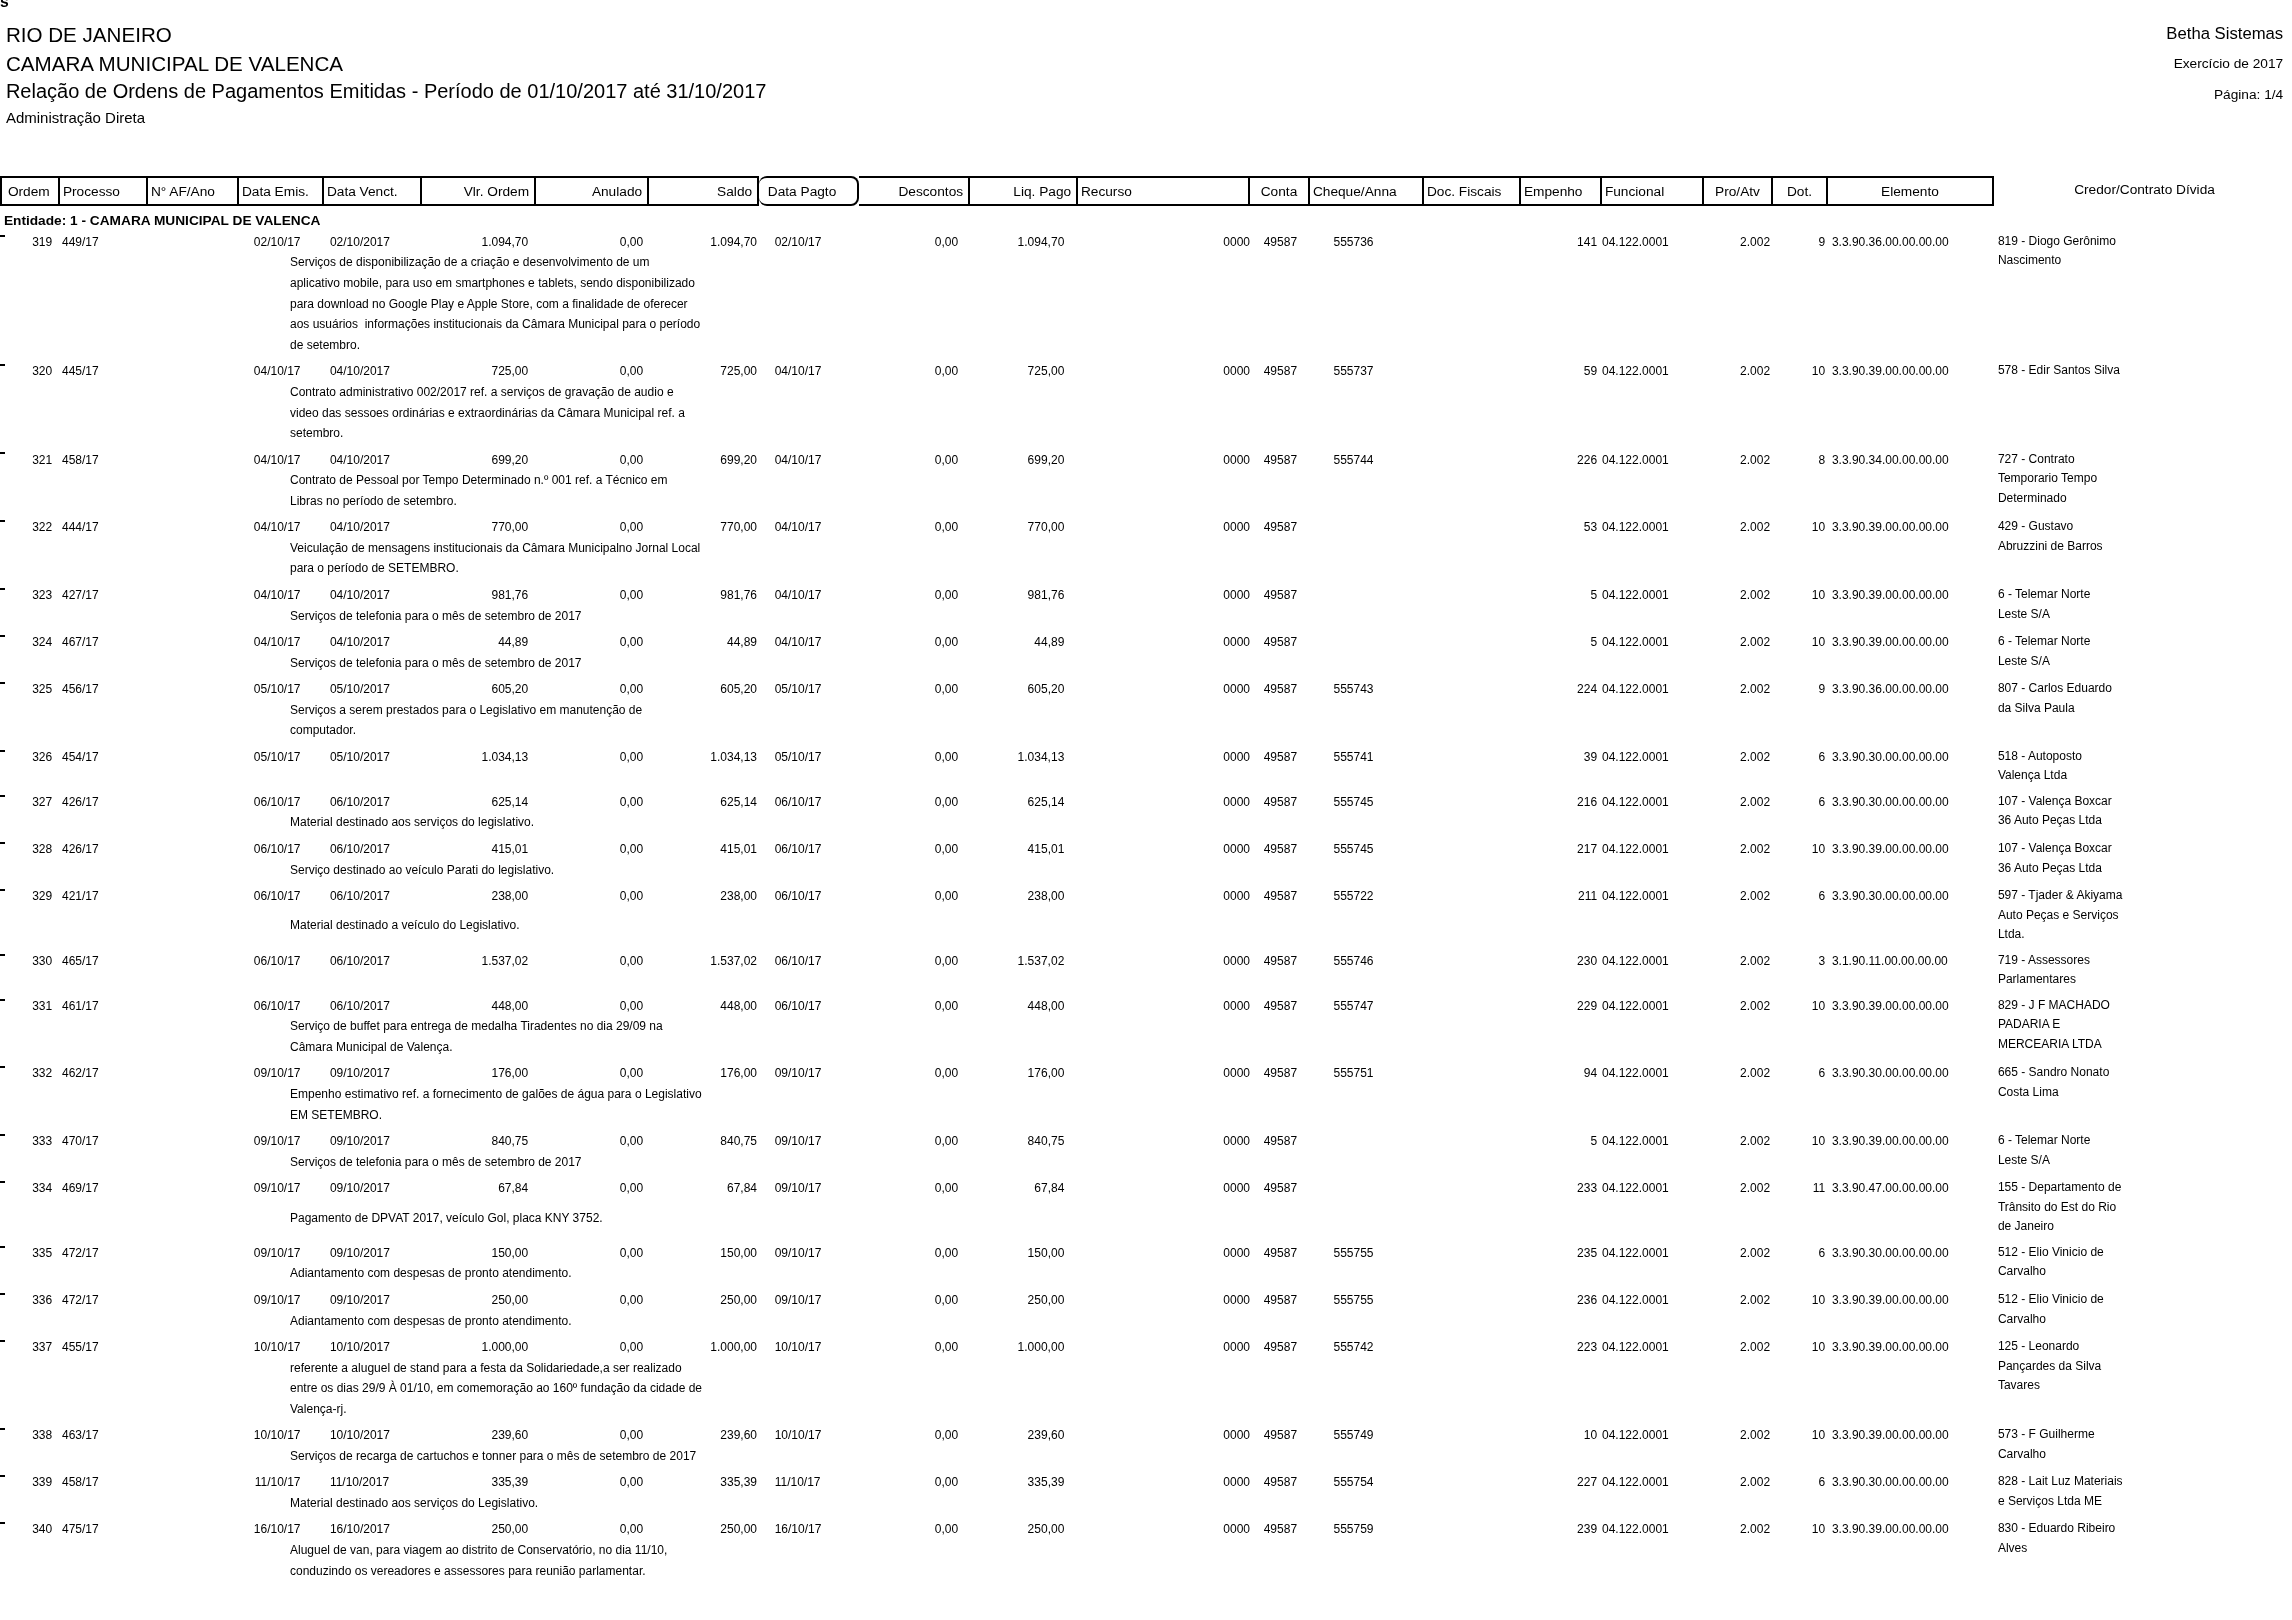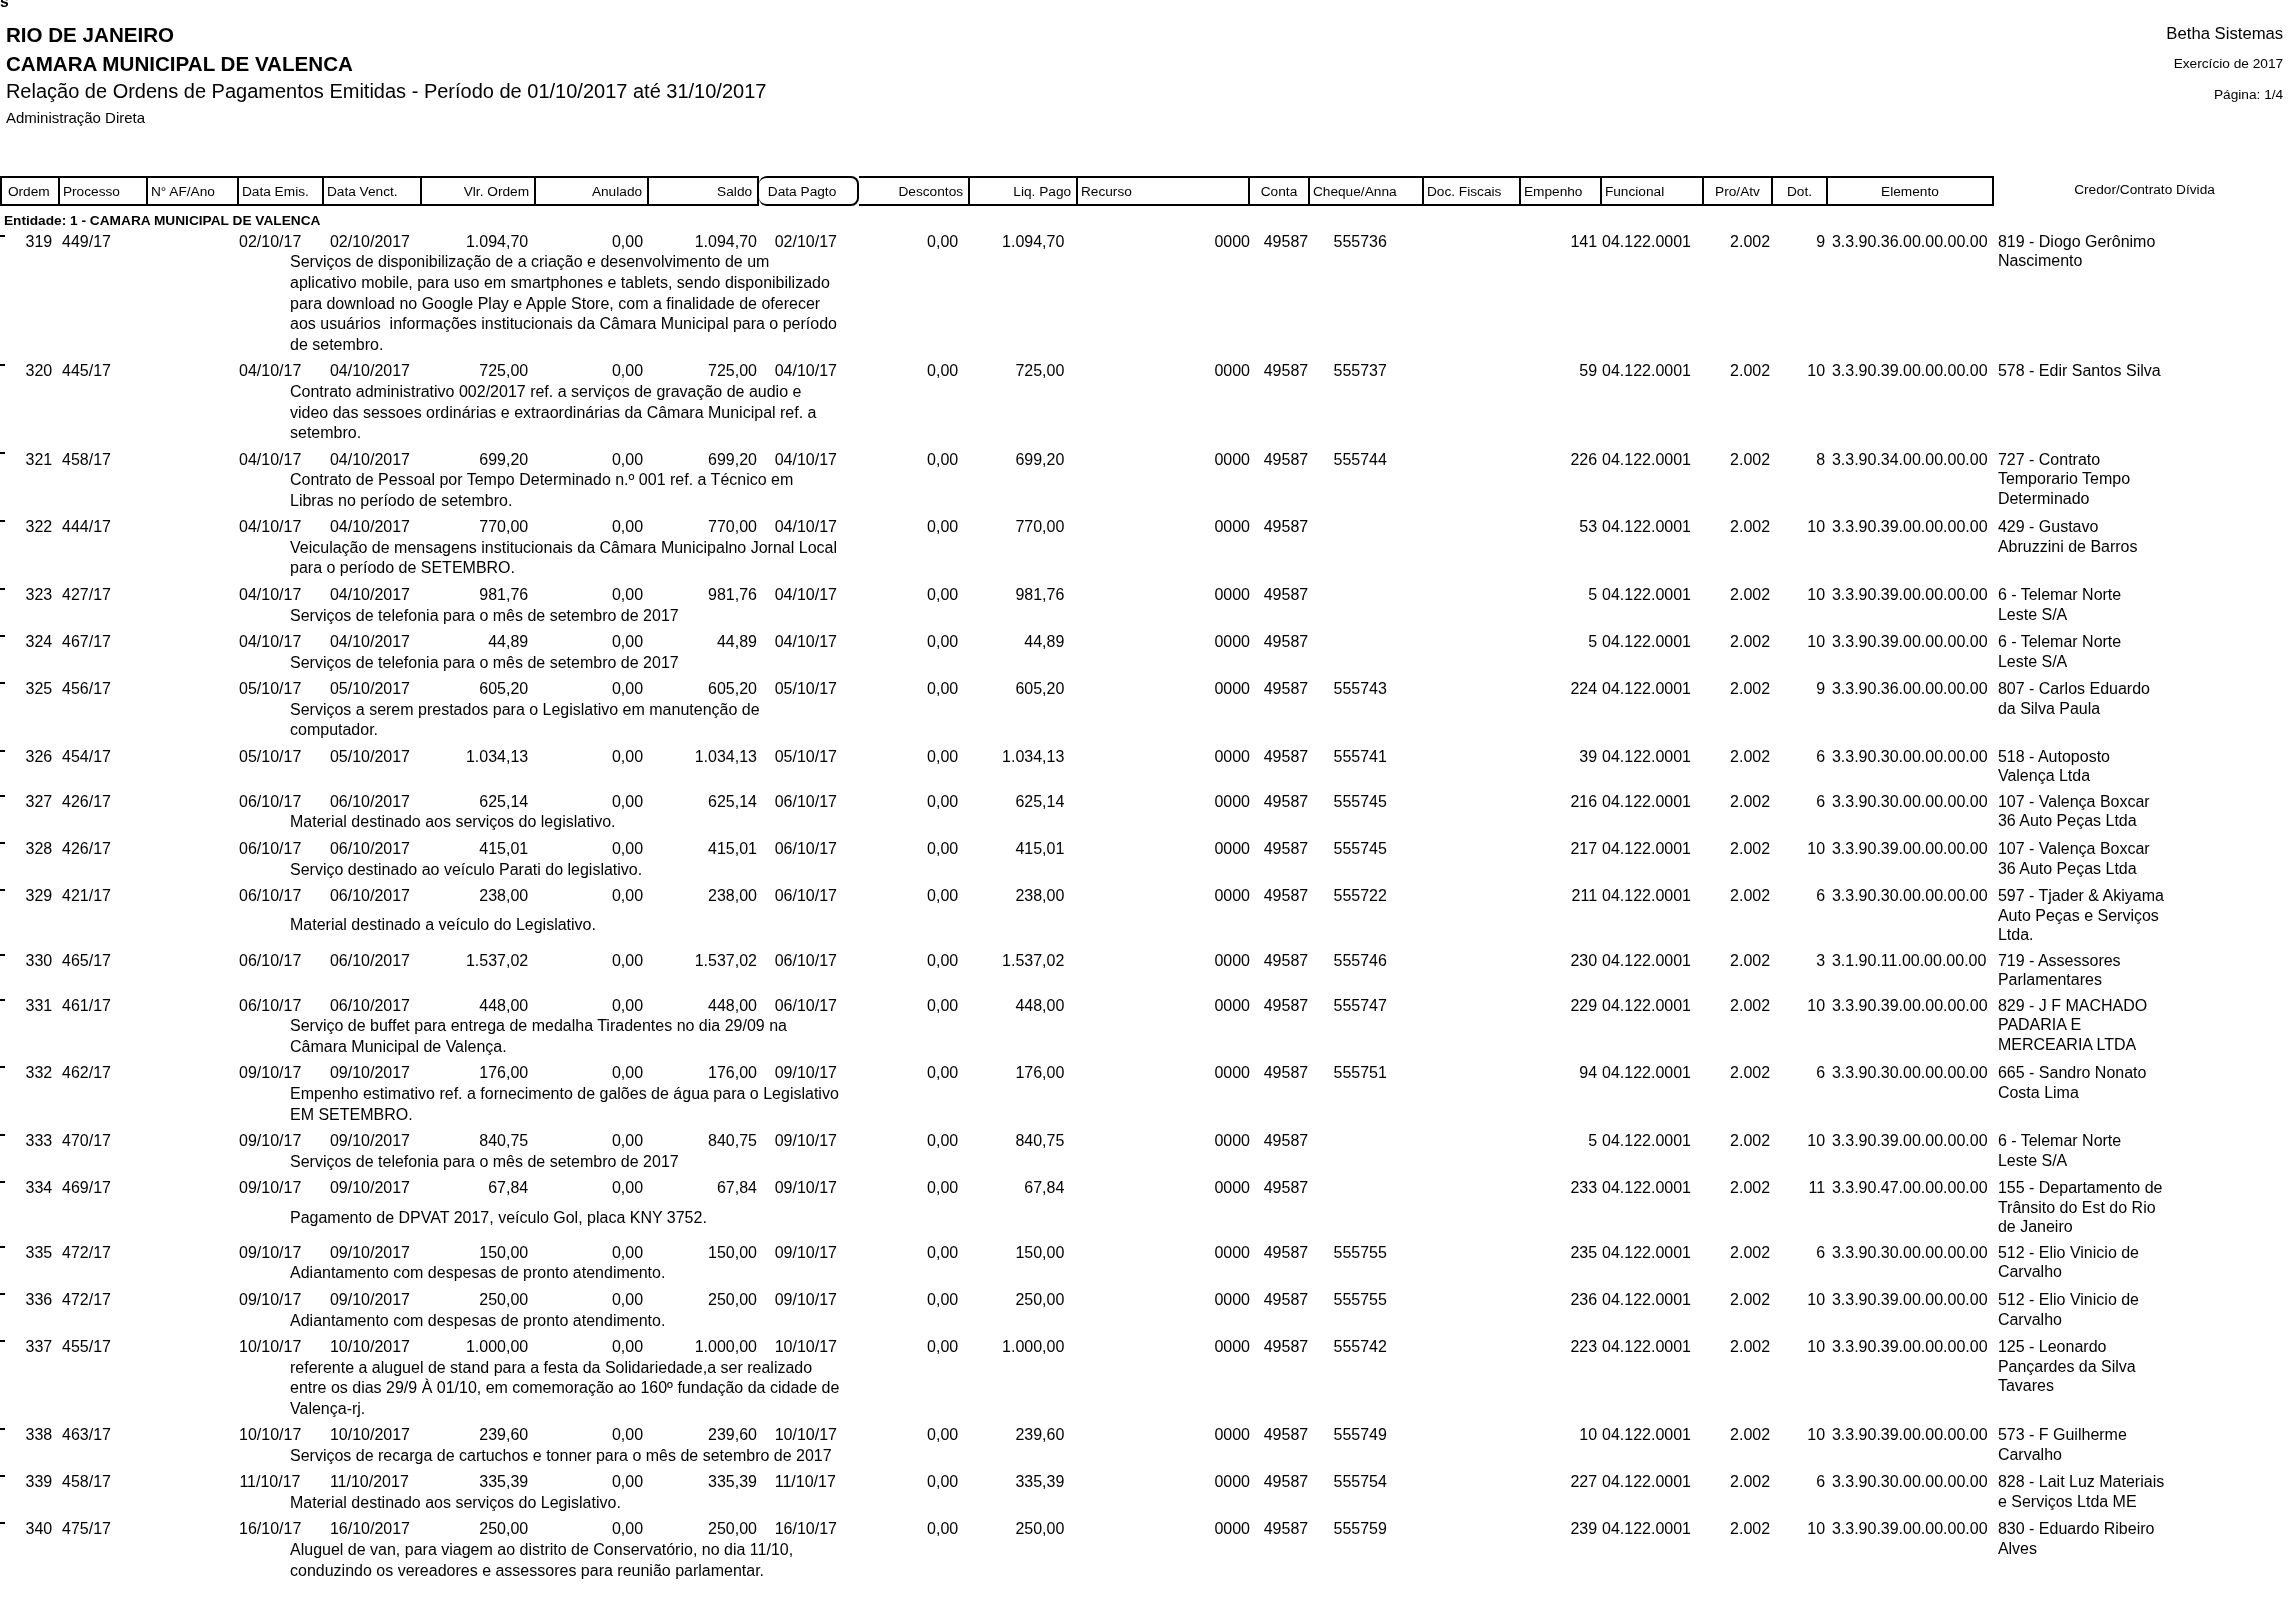--- a/index.html
+++ b/index.html
@@ -7,21 +7,21 @@
     position:relative;
     width:2293px;height:1620px;
     margin:0 auto;
     background:#ffffff;color:#000;
     font-family:"Liberation Sans", sans-serif;
     overflow:hidden;
   }
   
   .corner-artifact{position:absolute;left:0;top:-6.9px;font-size:15.7px;font-weight:bold;}
   .hdr-left{position:absolute;left:5.9px;top:19.6px;}
-  .t-state,.t-entity{font-size:20.6px;font-weight:bold;line-height:29px;margin:0;}
+  .t-state,.t-entity{font-size:20.6px;font-weight:normal;line-height:29px;margin:0;}
   .t-report{font-size:20px;line-height:27.4px;}
   .t-admin{font-size:15px;line-height:25.5px;}
   .hdr-right{position:absolute;right:9.8px;top:23.5px;text-align:right;}
   .t-vendor{font-size:16.7px;line-height:19.6px;}
   .t-exercise{font-size:13.7px;line-height:19.6px;margin-top:10.8px;}
   .t-page{font-size:13.7px;line-height:19.6px;margin-top:11.8px;}
 
   
   .tablewrap{position:absolute;left:0;top:176px;width:2293px;
     --cols:60px 88px 91px 85px 98px 114px 113px 110px 100px 111px 108px 172px 60px 114px 97px 81px 102px 69px 55px 166px 301px;}
@@ -36,21 +36,21 @@
   .th.a-c{text-align:center;}
   .th.th-pagto{padding-left:8.8px;border-radius:8px;}
   .th.th-credor{border-top:none;border-bottom:none;border-right:none;text-align:center;}
 
   .group{font-size:13.7px;font-weight:bold;line-height:19.6px;padding:4.9px 0 1px 3.9px;}
 
   .rows{}
   .row{
     display:grid;grid-template-columns:var(--cols);
     position:relative;
-    font-size:16px;line-height:20.6px;
+    font-size:12px;line-height:20.6px;
     margin-bottom:5.9px;
   }
   .row::before{content:"";position:absolute;left:0;top:2.9px;width:4.9px;height:2px;background:#000;}
   .c{grid-row:1;white-space:nowrap;}
   .c1{text-align:right;padding-right:7.8px;}
   .c2{padding-left:2px;}
   .c4{text-align:right;padding-right:23.5px;}
   .c5{padding-left:5.9px;}
   .c6,.c7{text-align:right;}
   .c6{padding-right:7.8px;}

